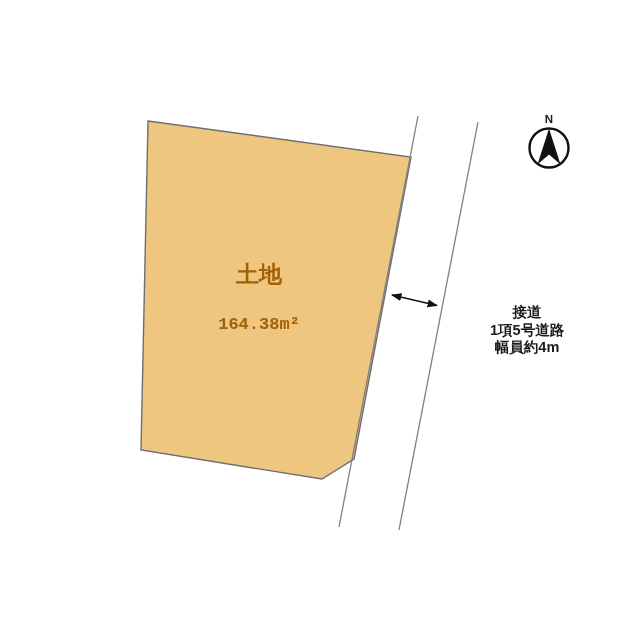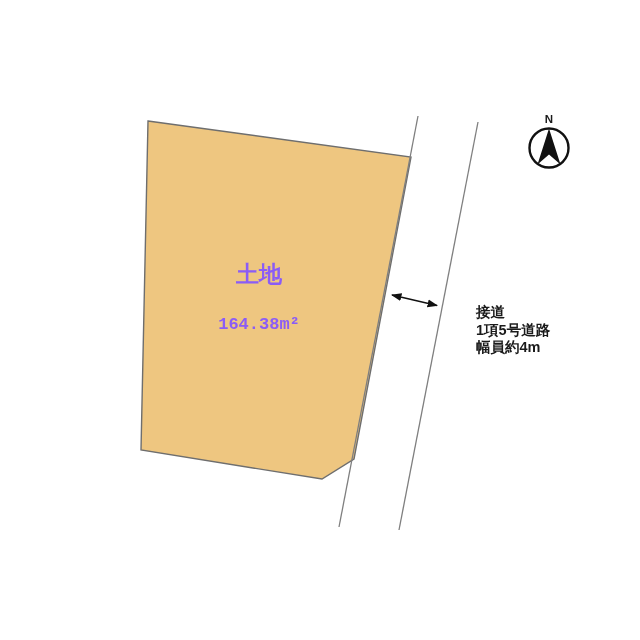--- a/index.html
+++ b/index.html
@@ -45,43 +45,43 @@
     color: #1a1a1a;
     font-weight: 700;
     white-space: nowrap;
   }
   .parcel-text-block {
     position: absolute;
     left: 139px;
     top: 261px;
     width: 240px;
     text-align: center;
-    color: #8b5cf6;
+    color: #a16207;
     font-weight: 700;
   }
   .parcel-title {
     font-size: 23px;
     line-height: 27px;
     margin-bottom: 24px;
   }
   .parcel-area {
     font-size: 17px;
     line-height: 26px;
     font-family: Liberation Mono, monospace;
   }
   .parcel-area-note {
     font-size: 23px;
     line-height: 25px;
   }
   .road-note {
-    left: 476px;
+    left: 490px;
     top: 304px;
     font-size: 14.5px;
     line-height: 17.5px;
-    text-align: left;
+    text-align: center;
   }
   .north-label {
     left: 534px;
     top: 112px;
     width: 30px;
     text-align: center;
     font-size: 11.5px;
     line-height: 14px;
   }
 </style>

